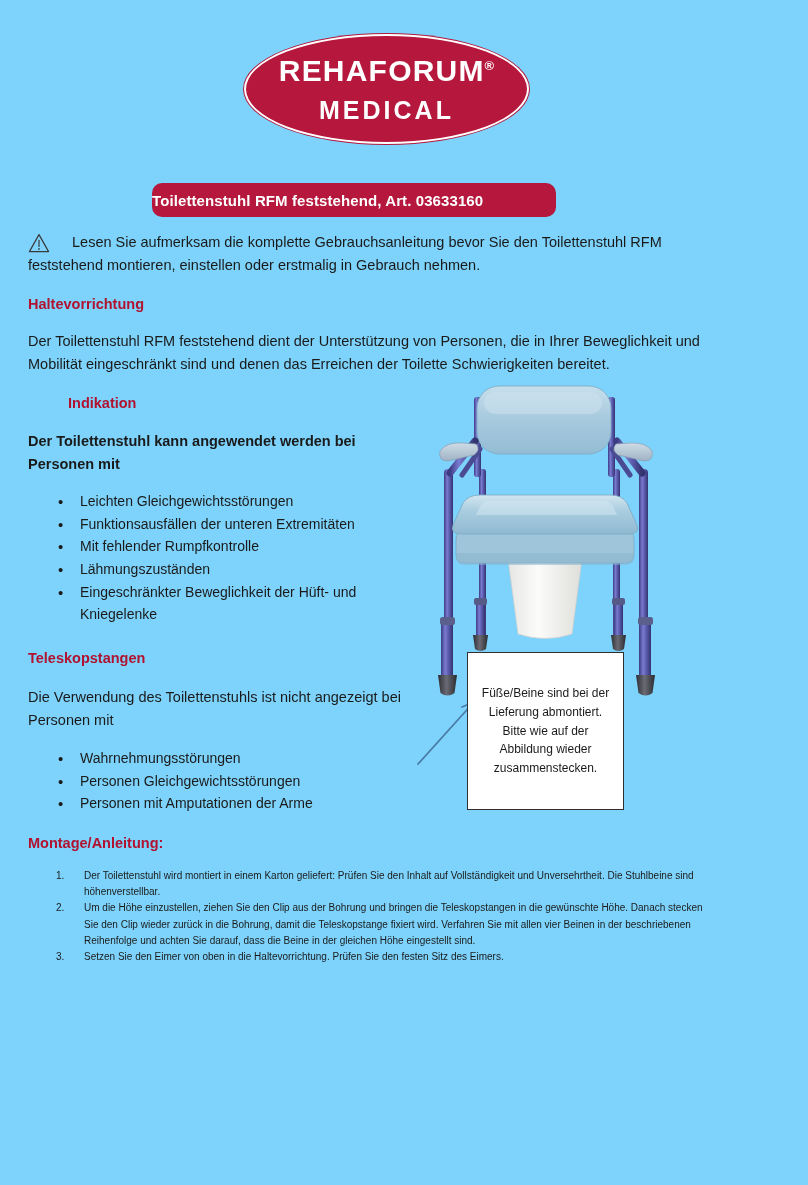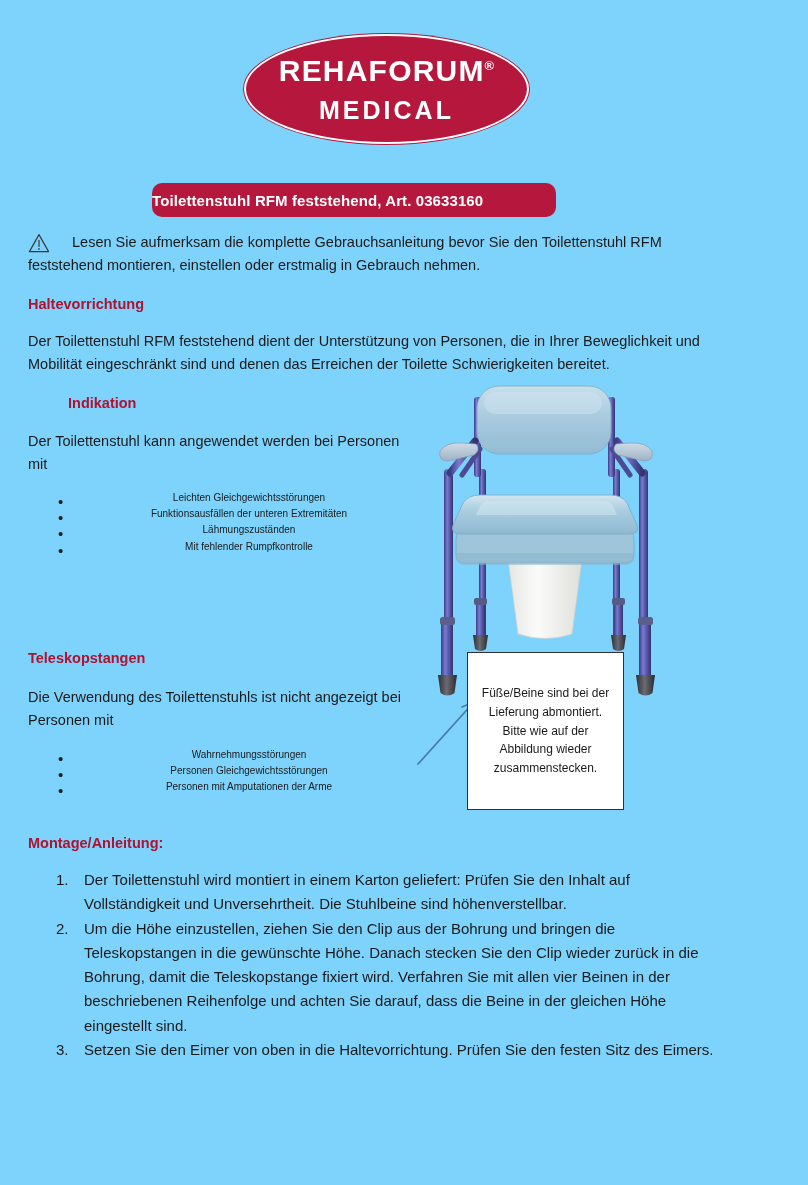--- a/index.html
+++ b/index.html
@@ -121,61 +121,60 @@
   }
   .warning-text {
     display: block;
   }
 
   
   .sec-zweck-h  { position: absolute; left: 28px; top: 296px; }
   .sec-zweck-p  { position: absolute; left: 28px; top: 330px; width: 680px; }
 
   .sec-ind-h    { position: absolute; left: 28px; top: 395px; margin-left: 40px; }
-  .sec-ind-p    { position: absolute; left: 28px; top: 430px; width: 390px; }
+  .sec-ind-p    { position: absolute; left: 28px; top: 430px; width: 390px; font-weight: bold; }
   .sec-ind-list { position: absolute; left: 28px; top: 490px; width: 390px; }
 
   .sec-kontra-h    { position: absolute; left: 28px; top: 650px; }
   .sec-kontra-p    { position: absolute; left: 28px; top: 686px; width: 390px; }
   .sec-kontra-list { position: absolute; left: 28px; top: 747px; width: 390px; }
 
   .sec-montage-h    { position: absolute; left: 28px; top: 835px; }
   .sec-montage-list { position: absolute; left: 28px; top: 868px; width: 690px; }
 
   ul.bullets {
     margin: 0;
     padding: 0;
     list-style: none;
   }
   ul.bullets li {
     position: relative;
     padding-left: 52px;
-    font-size: 10px;
+    font-size: 14px;
     line-height: 1.62;
     margin: 0;
-    text-align: center;
   }
   ul.bullets li::before {
     content: "\2022";
     position: absolute;
     left: 30px;
     top: 0;
     font-size: 15px;
   }
 
   ol.numbers {
     margin: 0;
     padding: 0;
     list-style: none;
     counter-reset: step;
   }
   ol.numbers li {
     position: relative;
     padding-left: 56px;
-    font-size: 15px;
+    font-size: 10px;
     line-height: 1.62;
     margin-bottom: 0;
   }
   ol.numbers li::before {
     counter-increment: step;
     content: counter(step) ".";
     position: absolute;
     left: 28px;
     top: 0;
   }
@@ -249,22 +248,23 @@
   </div>
 
   <div class="heading sec-zweck-h">Haltevorrichtung</div>
   <div class="body-text sec-zweck-p">Der Toilettenstuhl RFM feststehend dient der Unterstützung von Personen, die in Ihrer Beweglichkeit und Mobilität eingeschränkt sind und denen das  Erreichen der Toilette Schwierigkeiten bereitet.</div>
 
   <div class="heading sec-ind-h">Indikation</div>
   <div class="body-text sec-ind-p">Der Toilettenstuhl kann angewendet werden bei Personen mit</div>
   <ul class="bullets sec-ind-list">
     <li>Leichten Gleichgewichtsstörungen</li>
     <li>Funktionsausfällen der unteren Extremitäten</li>
+    <li>Mit fehlender Rumpfkontrolle</li>
     <li>Lähmungszuständen</li>
-    <li>Mit fehlender Rumpfkontrolle</li>
+    <li>Eingeschränkter Beweglichkeit der Hüft- und Kniegelenke</li>
   </ul>
 
   <div class="heading sec-kontra-h">Teleskopstangen</div>
   <div class="body-text sec-kontra-p">Die Verwendung des Toilettenstuhls ist nicht angezeigt bei Personen mit</div>
   <ul class="bullets sec-kontra-list">
     <li>Wahrnehmungsstörungen</li>
     <li>Personen Gleichgewichtsstörungen</li>
     <li>Personen mit Amputationen der Arme</li>
   </ul>
 

